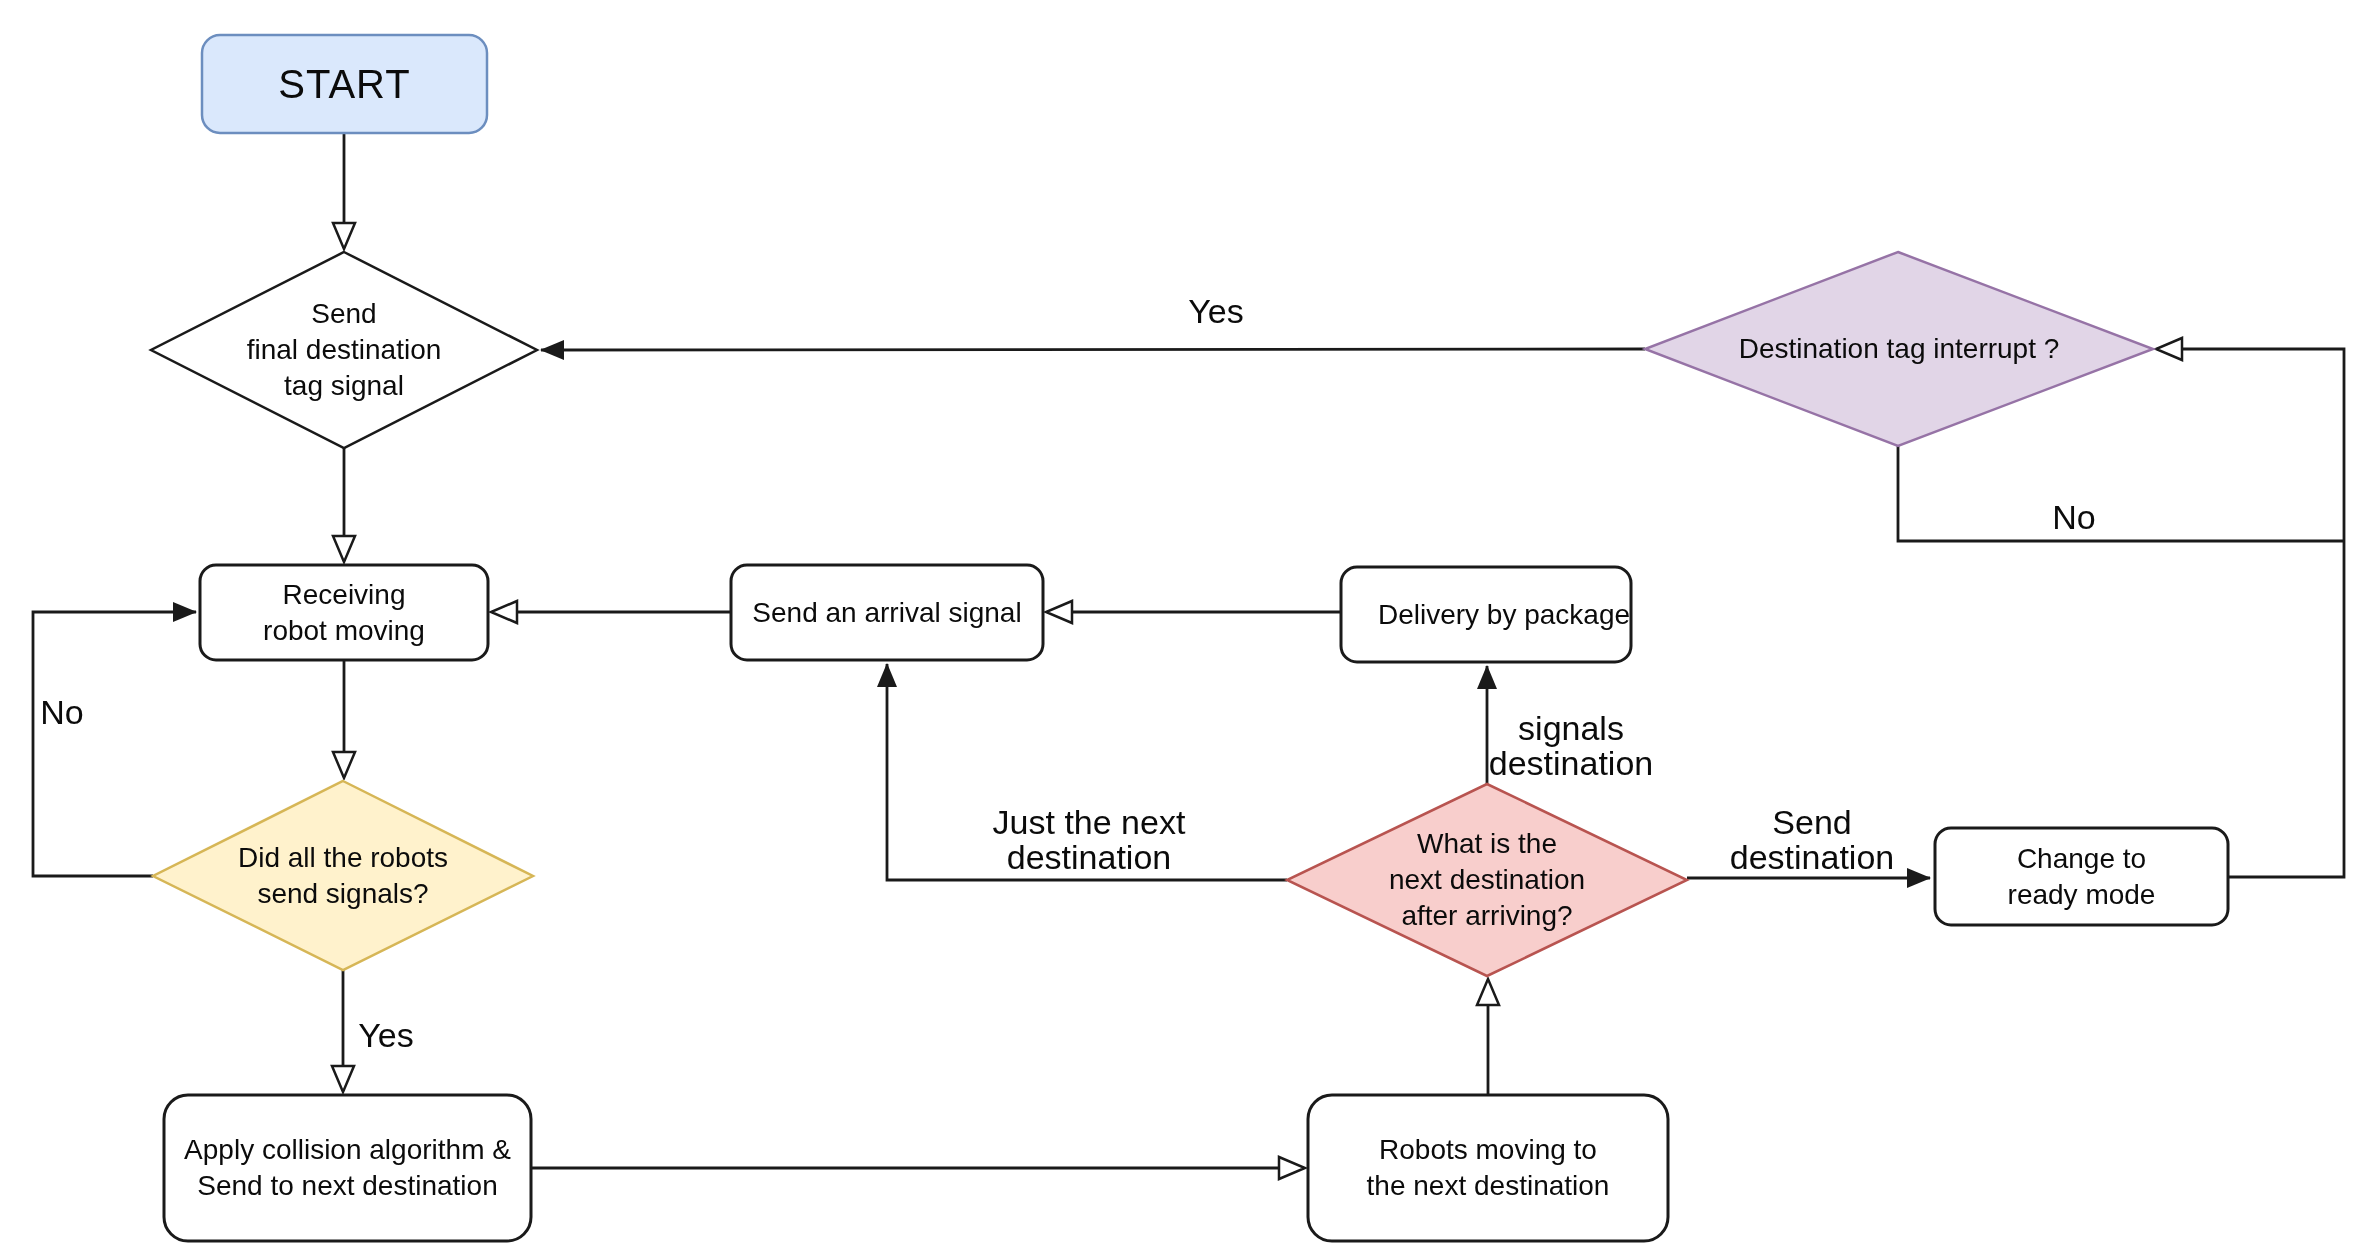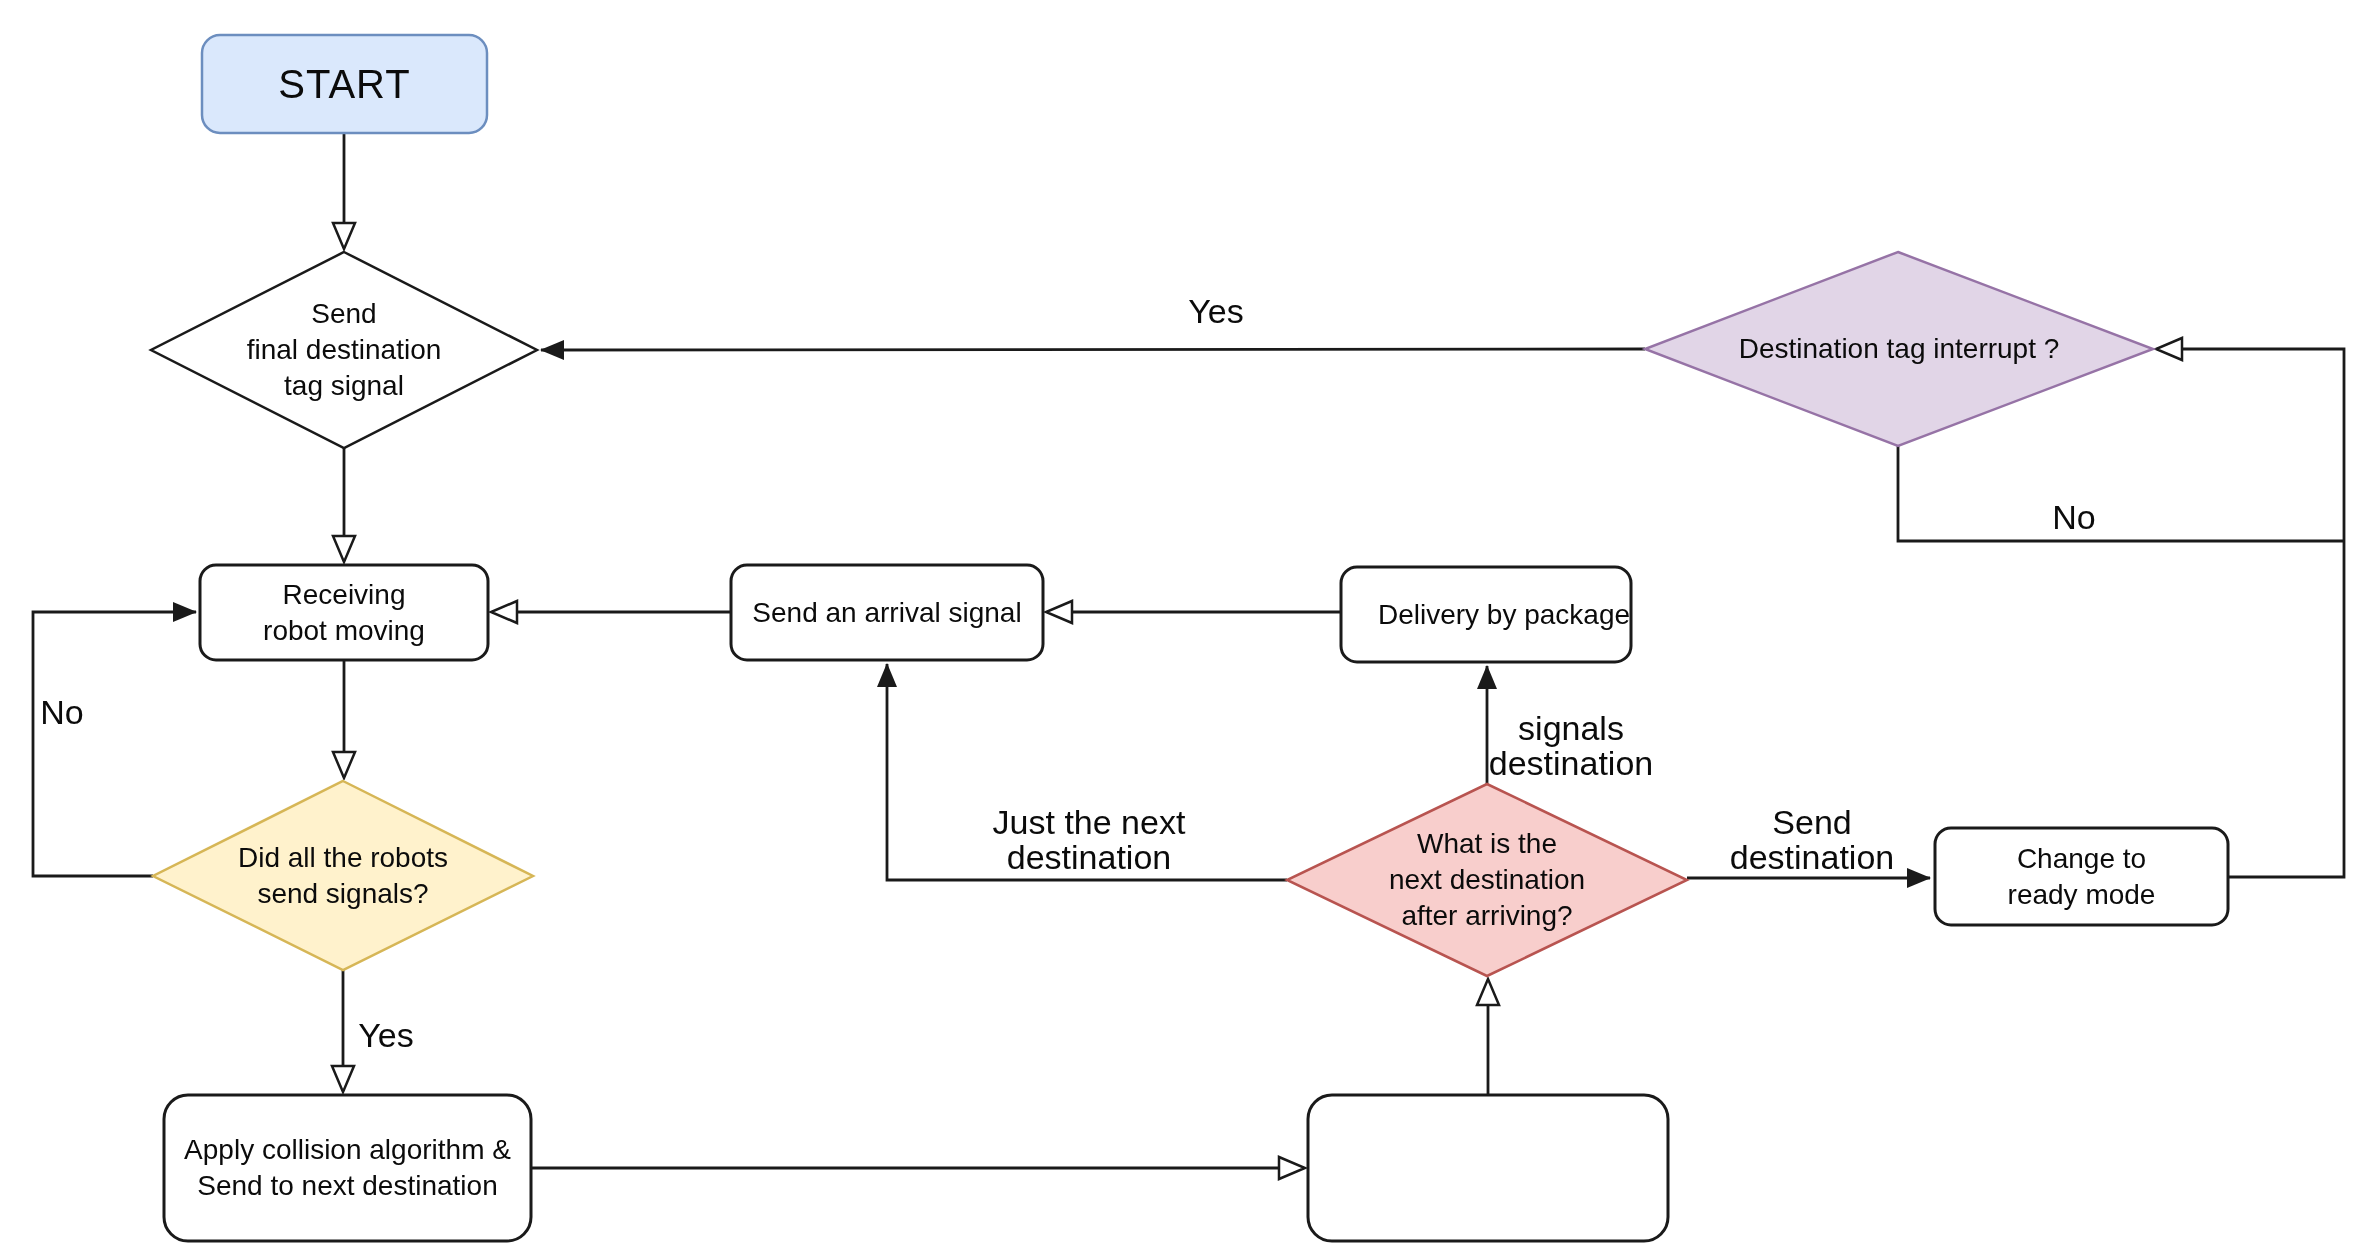--- a/index.html
+++ b/index.html
@@ -110,20 +110,22 @@
   <div class="node-label" style="left:1307px;top:800px;width:360px;height:160px;">What is the
 next destination
 after arriving?</div>
 
   <div class="node-label" style="left:1935px;top:828px;width:293px;height:97px;">Change to
 ready mode</div>
 
   <div class="node-label" style="left:164px;top:1095px;width:367px;height:146px;">Apply collision algorithm &amp;
 Send to next destination</div>
 
+  <div class="node-label" style="left:1308px;top:1095px;width:360px;height:146px;">Robots moving to
+the next destination</div>
 
   <div class="edge-label no-bg" style="left:1156px;top:291px;width:120px;height:40px;">Yes</div>
 
   <div class="edge-label no-bg" style="left:2014px;top:497px;width:120px;height:40px;">No</div>
 
   <div class="edge-label no-bg" style="left:2px;top:692px;width:120px;height:40px;">No</div>
 
   <div class="edge-label no-bg" style="left:326px;top:1015px;width:120px;height:40px;">Yes</div>
 
   <div class="edge-label no-bg" style="left:939px;top:804px;width:300px;height:72px;">Just the next

